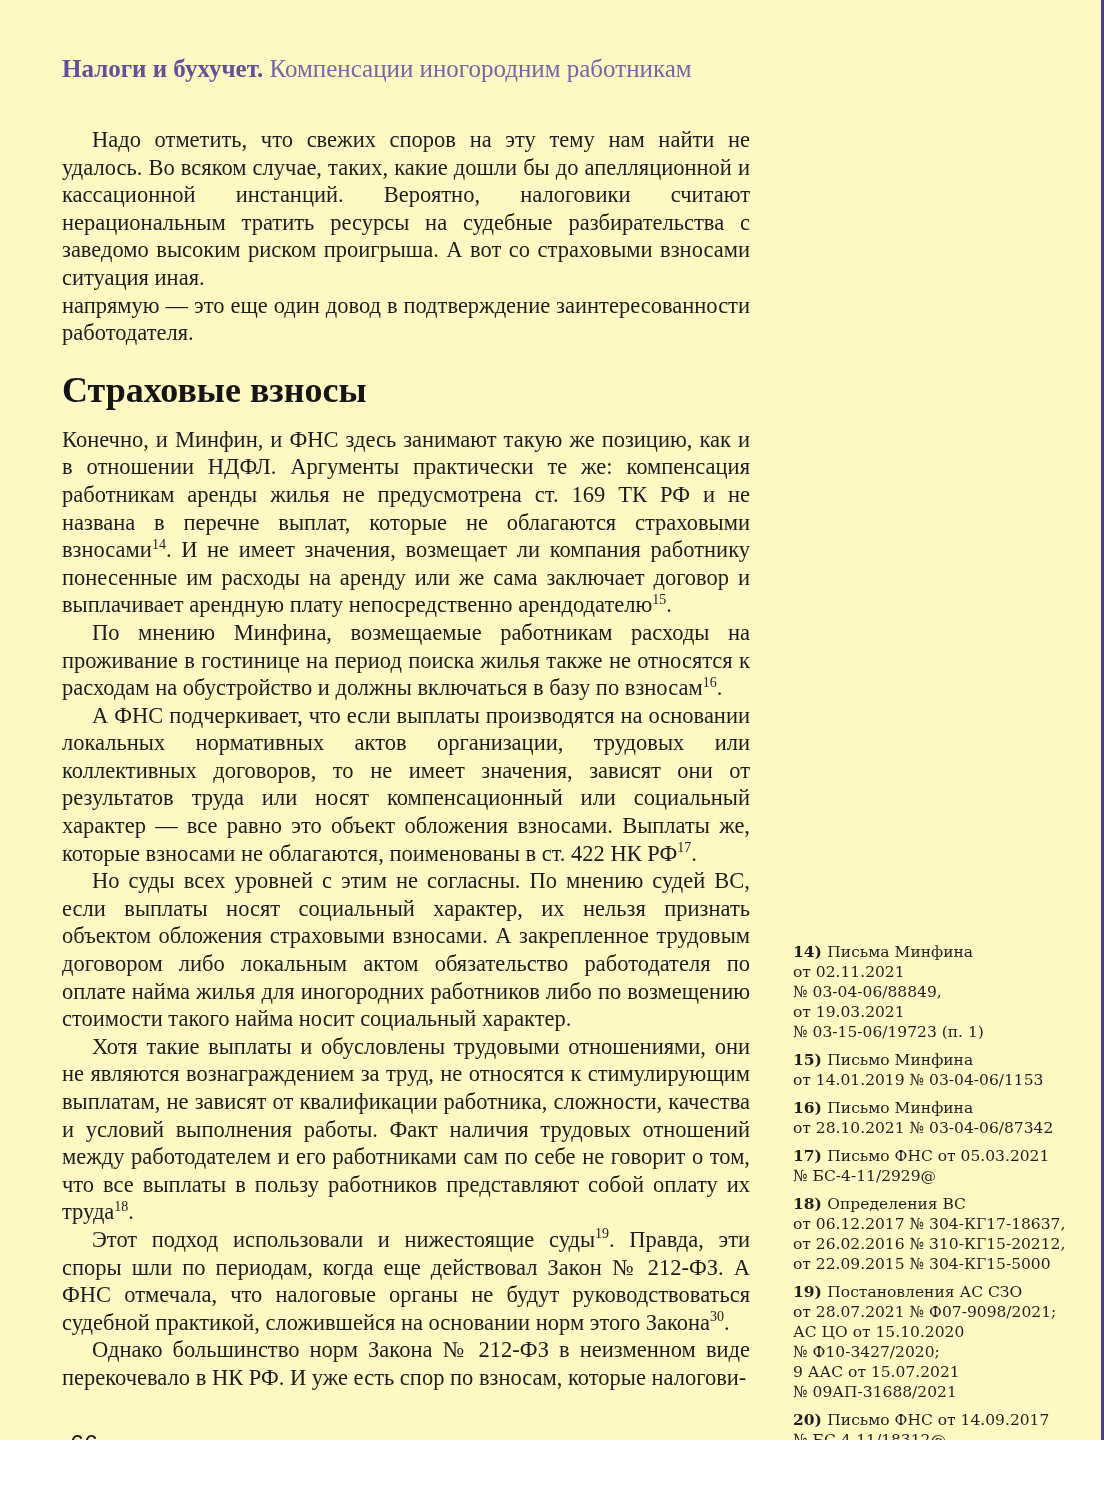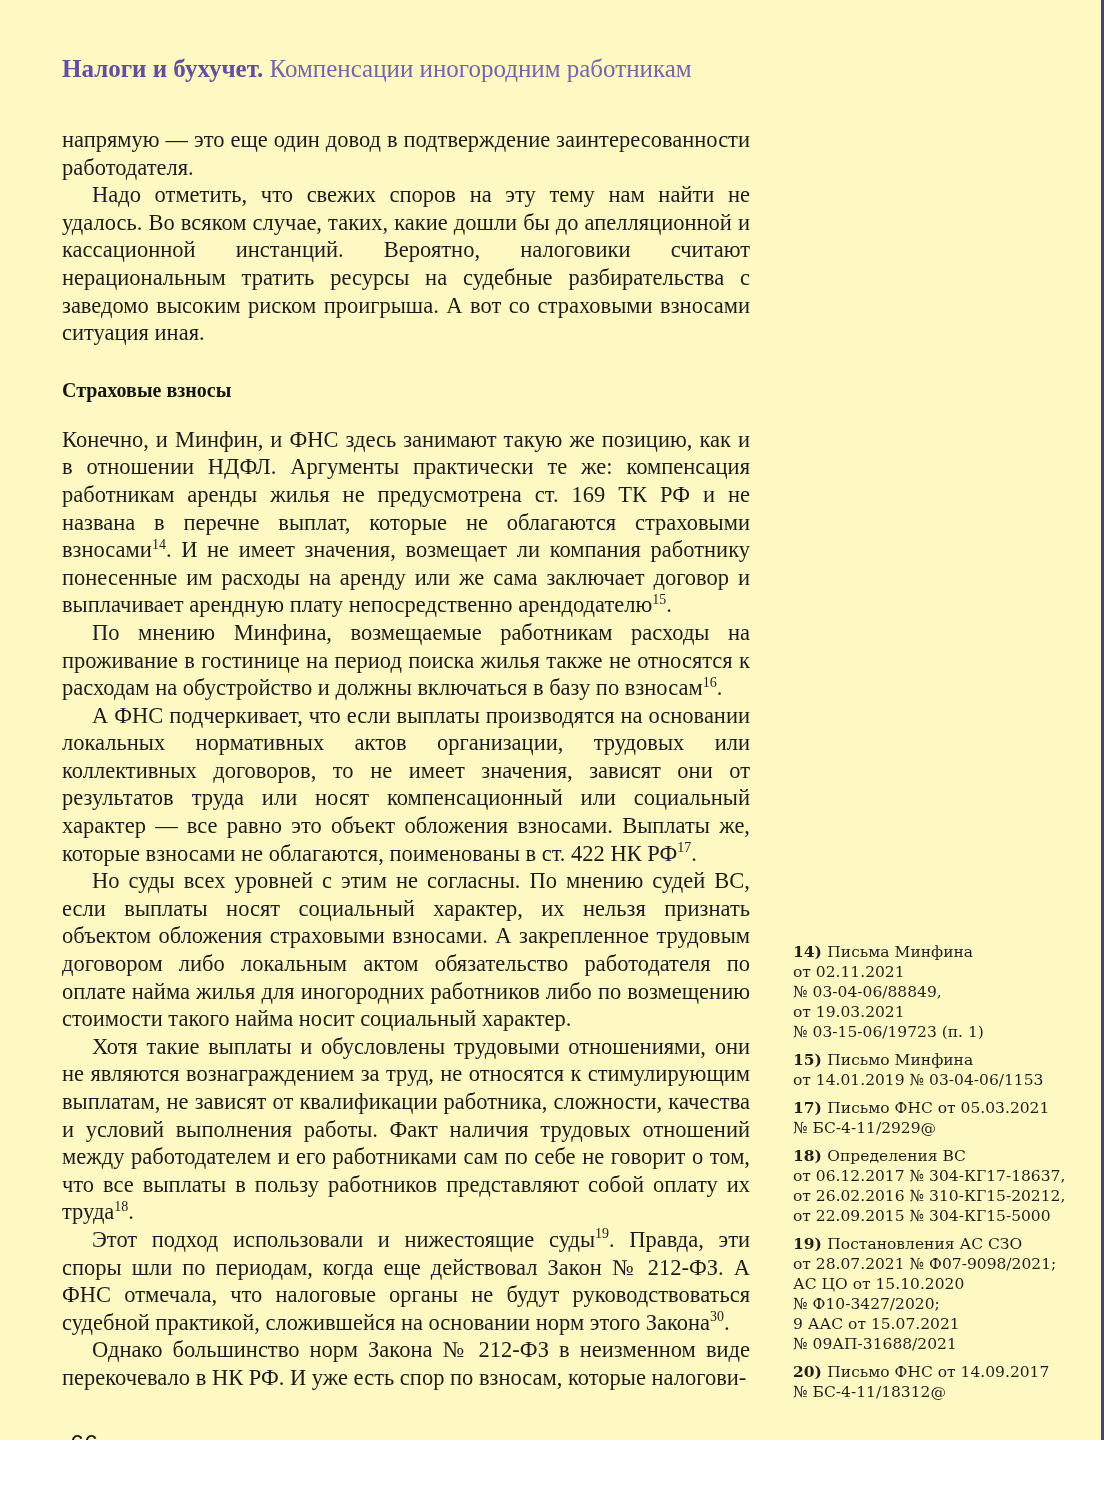--- a/index.html
+++ b/index.html
@@ -32,21 +32,21 @@
     left: 62px; top: 126px;
     width: 688px;
     font-size: 22.5px;
     line-height: 27.6px;
     color: #1c1c1c;
     text-align: justify;
   }
   .para { margin: 0; }
   .para.indent { text-indent: 30px; }
   .section-heading {
-    font-size: 20px;
+    font-size: 36px;
     line-height: 34px;
     margin: 26px 0 19px 0;
     color: #151515;
     font-weight: bold;
     text-align: left;
   }
   .fn-ref {
     font-size: 14px;
     line-height: 0;
     position: relative;
@@ -77,35 +77,36 @@
 <body>
 
 <div class="page">
   <div class="edge-line"></div>
 
   <div class="page-header">
     <span class="brand">Налоги и бухучет.</span><span class="topic"> Компенсации иногородним работникам</span>
   </div>
 
   <div class="article">
+      <p class="para indent">Надо отметить, что свежих споров на эту тему нам найти не удалось. Во всяком случае, таких, какие дошли бы до апелляционной и кассационной инстанций. Вероятно, налоговики считают нерациональным тратить ресурсы на судебные разбирательства с заведомо высоким риском проигрыша. А вот со страховыми взносами ситуация иная.</p>
       <p class="para">напрямую — это еще один довод в подтверждение заинтересованности работодателя.</p>
-      <p class="para indent">Надо отметить, что свежих споров на эту тему нам найти не удалось. Во всяком случае, таких, какие дошли бы до апелляционной и кассационной инстанций. Вероятно, налоговики считают нерациональным тратить ресурсы на судебные разбирательства с заведомо высоким риском проигрыша. А вот со страховыми взносами ситуация иная.</p>
       <h2 class="section-heading">Страховые взносы</h2>
       <p class="para">Конечно, и Минфин, и ФНС здесь занимают такую же позицию, как и в отношении НДФЛ. Аргументы практически те же: компенсация работникам аренды жилья не предусмотрена ст. 169 ТК РФ и не названа в перечне выплат, которые не облагаются страховыми взносами<sup class="fn-ref">14</sup>. И не имеет значения, возмещает ли компания работнику понесенные им расходы на аренду или же сама заключает договор и выплачивает арендную плату непосредственно арендодателю<sup class="fn-ref">15</sup>.</p>
       <p class="para indent">По мнению Минфина, возмещаемые работникам расходы на проживание в гостинице на период поиска жилья также не относятся к расходам на обустройство и должны включаться в базу по взносам<sup class="fn-ref">16</sup>.</p>
       <p class="para indent">А ФНС подчеркивает, что если выплаты производятся на основании локальных нормативных актов организации, трудовых или коллективных договоров, то не имеет значения, зависят они от результатов труда или носят компенсационный или социальный характер — все равно это объект обложения взносами. Выплаты же, которые взносами не облагаются, поименованы в ст. 422 НК РФ<sup class="fn-ref">17</sup>.</p>
       <p class="para indent">Но суды всех уровней с этим не согласны. По мнению судей ВС, если выплаты носят социальный характер, их нельзя признать объектом обложения страховыми взносами. А закрепленное трудовым договором либо локальным актом обязательство работодателя по оплате найма жилья для иногородних работников либо по возмещению стоимости такого найма носит социальный характер.</p>
       <p class="para indent">Хотя такие выплаты и обусловлены трудовыми отношениями, они не являются вознаграждением за труд, не относятся к стимулирующим выплатам, не зависят от квалификации работника, сложности, качества и условий выполнения работы. Факт наличия трудовых отношений между работодателем и его работниками сам по себе не говорит о том, что все выплаты в пользу работников представляют собой оплату их труда<sup class="fn-ref">18</sup>.</p>
       <p class="para indent">Этот подход использовали и нижестоящие суды<sup class="fn-ref">19</sup>. Правда, эти споры шли по периодам, когда еще действовал Закон № 212-ФЗ. А ФНС отмечала, что налоговые органы не будут руководствоваться судебной практикой, сложившейся на основании норм этого Закона<sup class="fn-ref">30</sup>.</p>
       <p class="para indent">Однако большинство норм Закона № 212-ФЗ в неизменном виде перекочевало в НК РФ. И уже есть спор по взносам, которые налогови-</p>
     </div>
 
   <aside class="footnotes">
       <div class="footnote"><span class="fn-num">14) </span>Письма Минфина<br>от 02.11.2021<br>№ 03-04-06/88849,<br>от 19.03.2021<br>№ 03-15-06/19723 (п. 1)</div>
       <div class="footnote"><span class="fn-num">15) </span>Письмо Минфина<br>от 14.01.2019 № 03-04-06/1153</div>
+      <div class="footnote"><span class="fn-num">16) </span>Письмо Минфина<br>от 28.10.2021 № 03-04-06/87342</div>
       <div class="footnote"><span class="fn-num">17) </span>Письмо ФНС от 05.03.2021<br>№ БС-4-11/2929@</div>
       <div class="footnote"><span class="fn-num">18) </span>Определения ВС<br>от 06.12.2017 № 304-КГ17-18637,<br>от 26.02.2016 № 310-КГ15-20212,<br>от 22.09.2015 № 304-КГ15-5000</div>
       <div class="footnote"><span class="fn-num">19) </span>Постановления АС СЗО<br>от 28.07.2021 № Ф07-9098/2021;<br>АС ЦО от 15.10.2020<br>№ Ф10-3427/2020;<br>9 ААС от 15.07.2021<br>№ 09АП-31688/2021</div>
       <div class="footnote"><span class="fn-num">20) </span>Письмо ФНС от 14.09.2017<br>№ БС-4-11/18312@</div>
     </aside>
 
   <div class="page-number">66</div>
 </div>
 
 </body></html>

